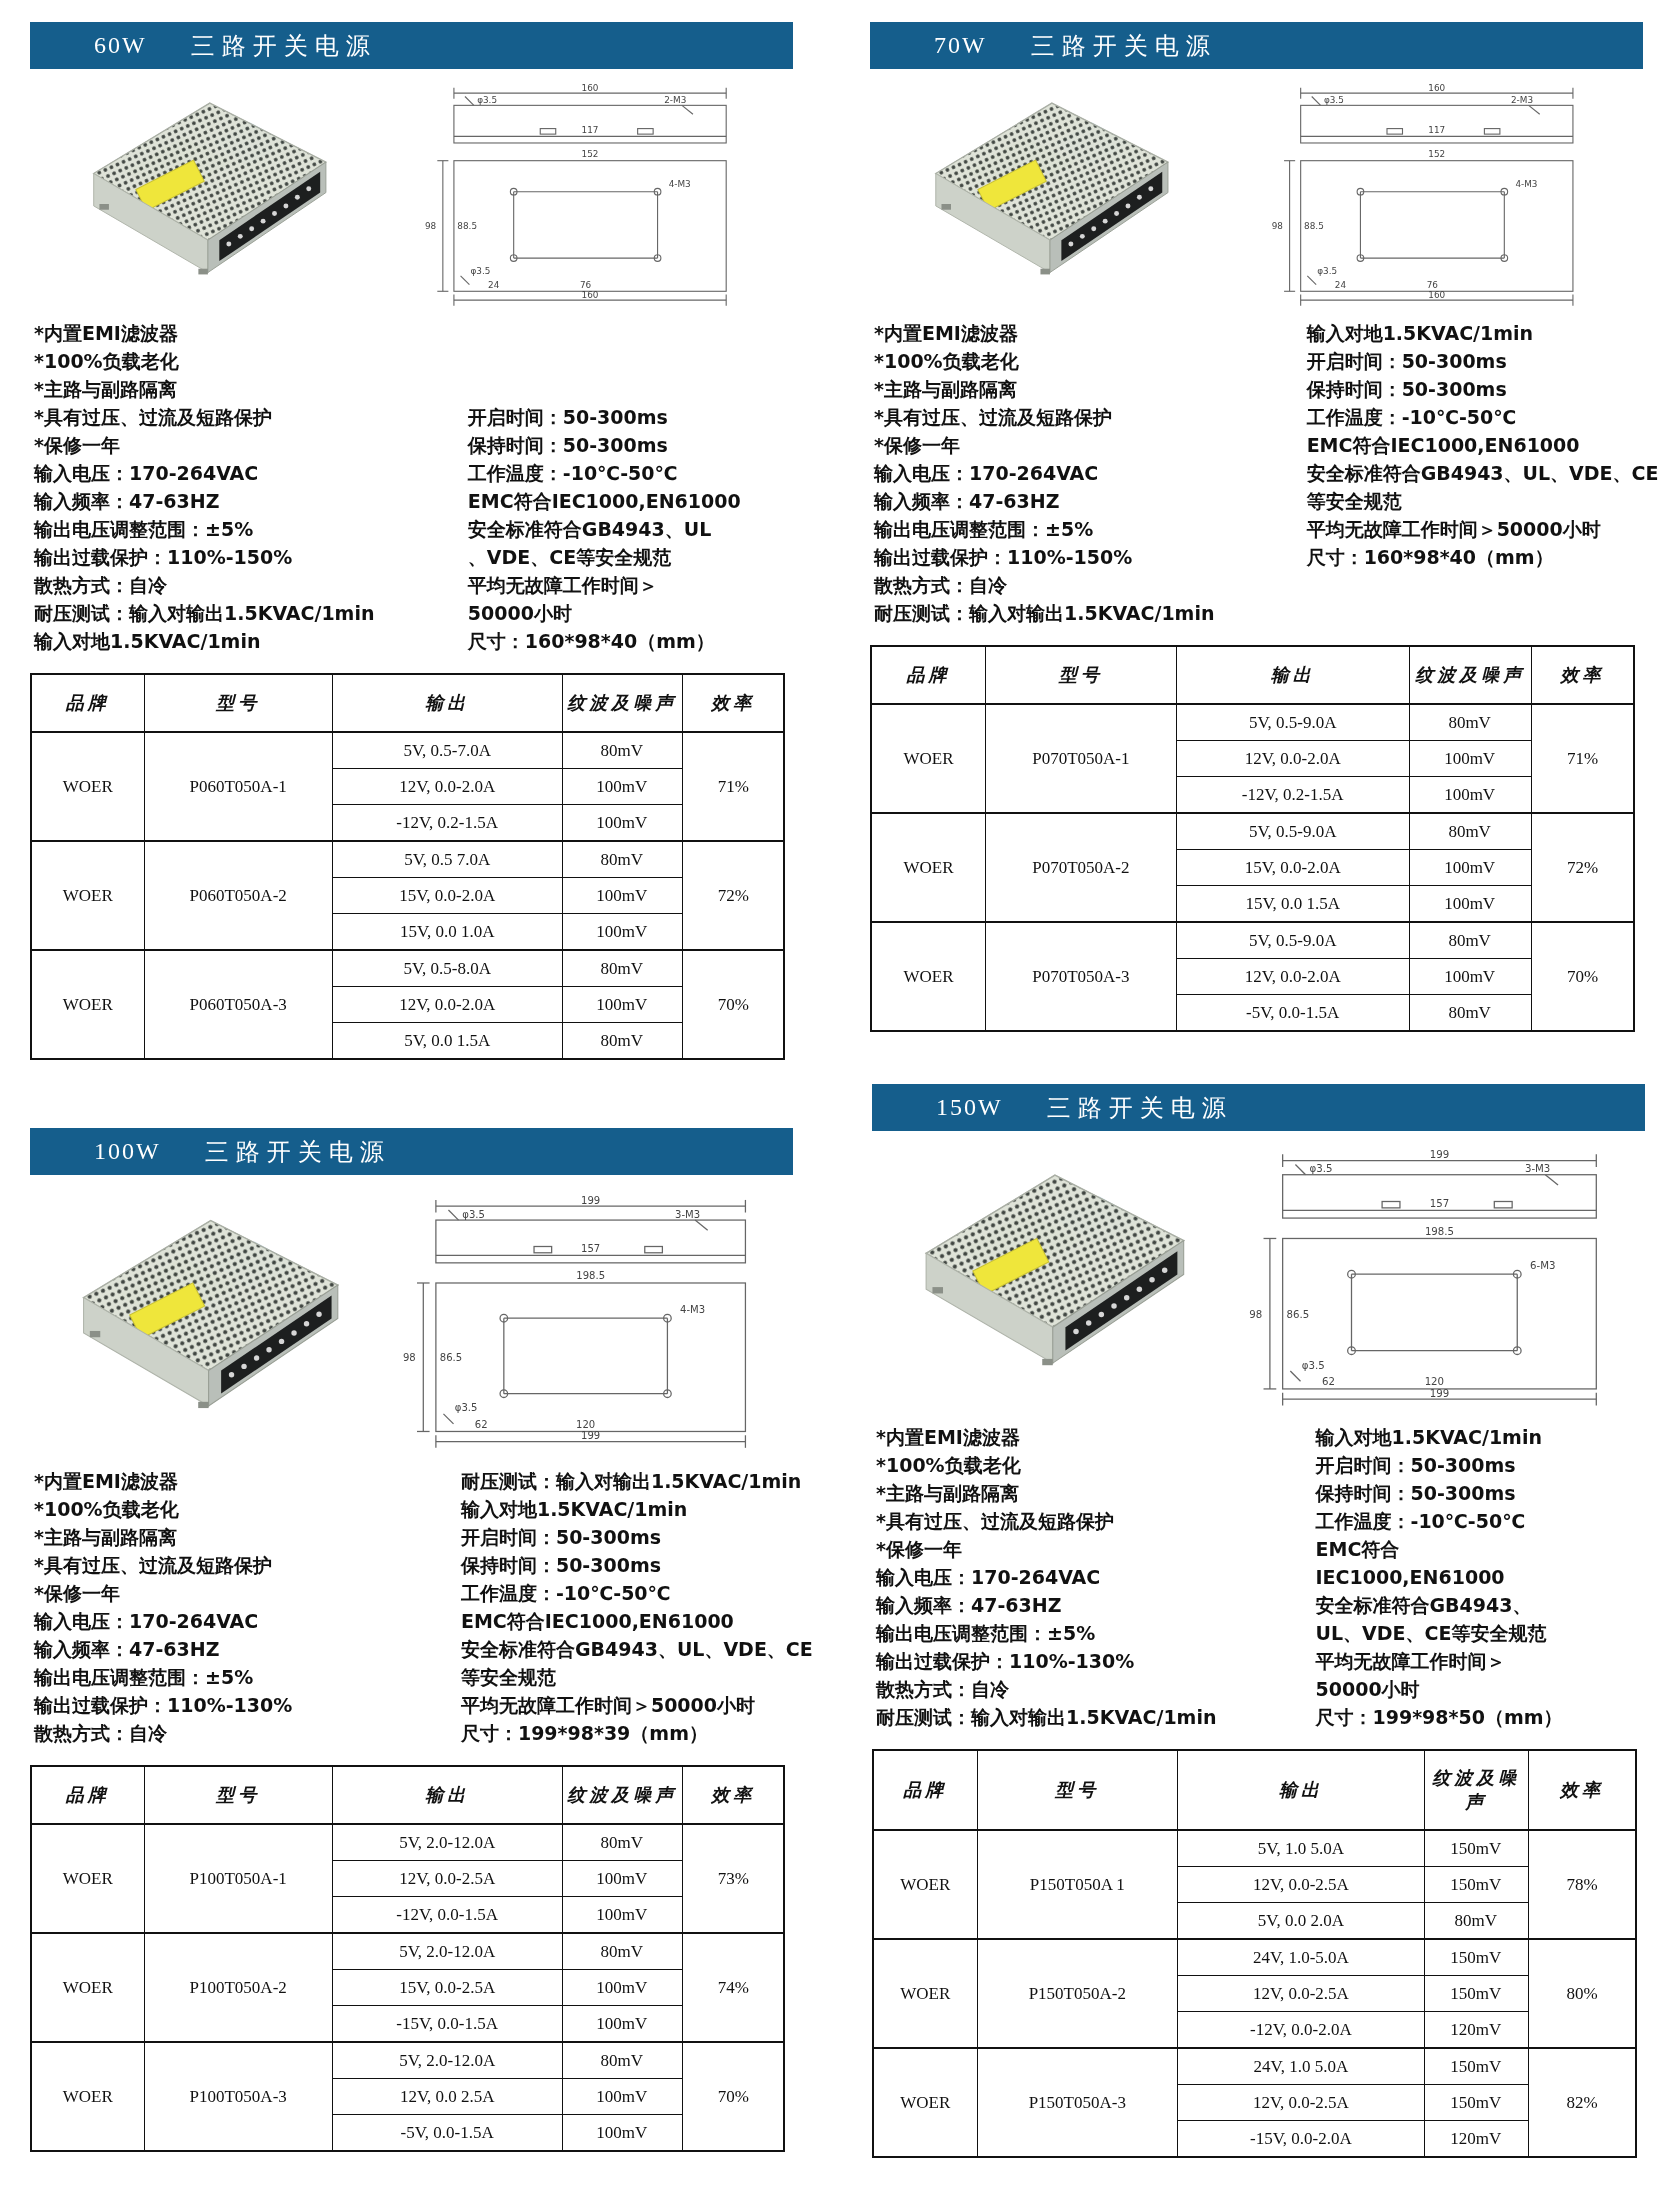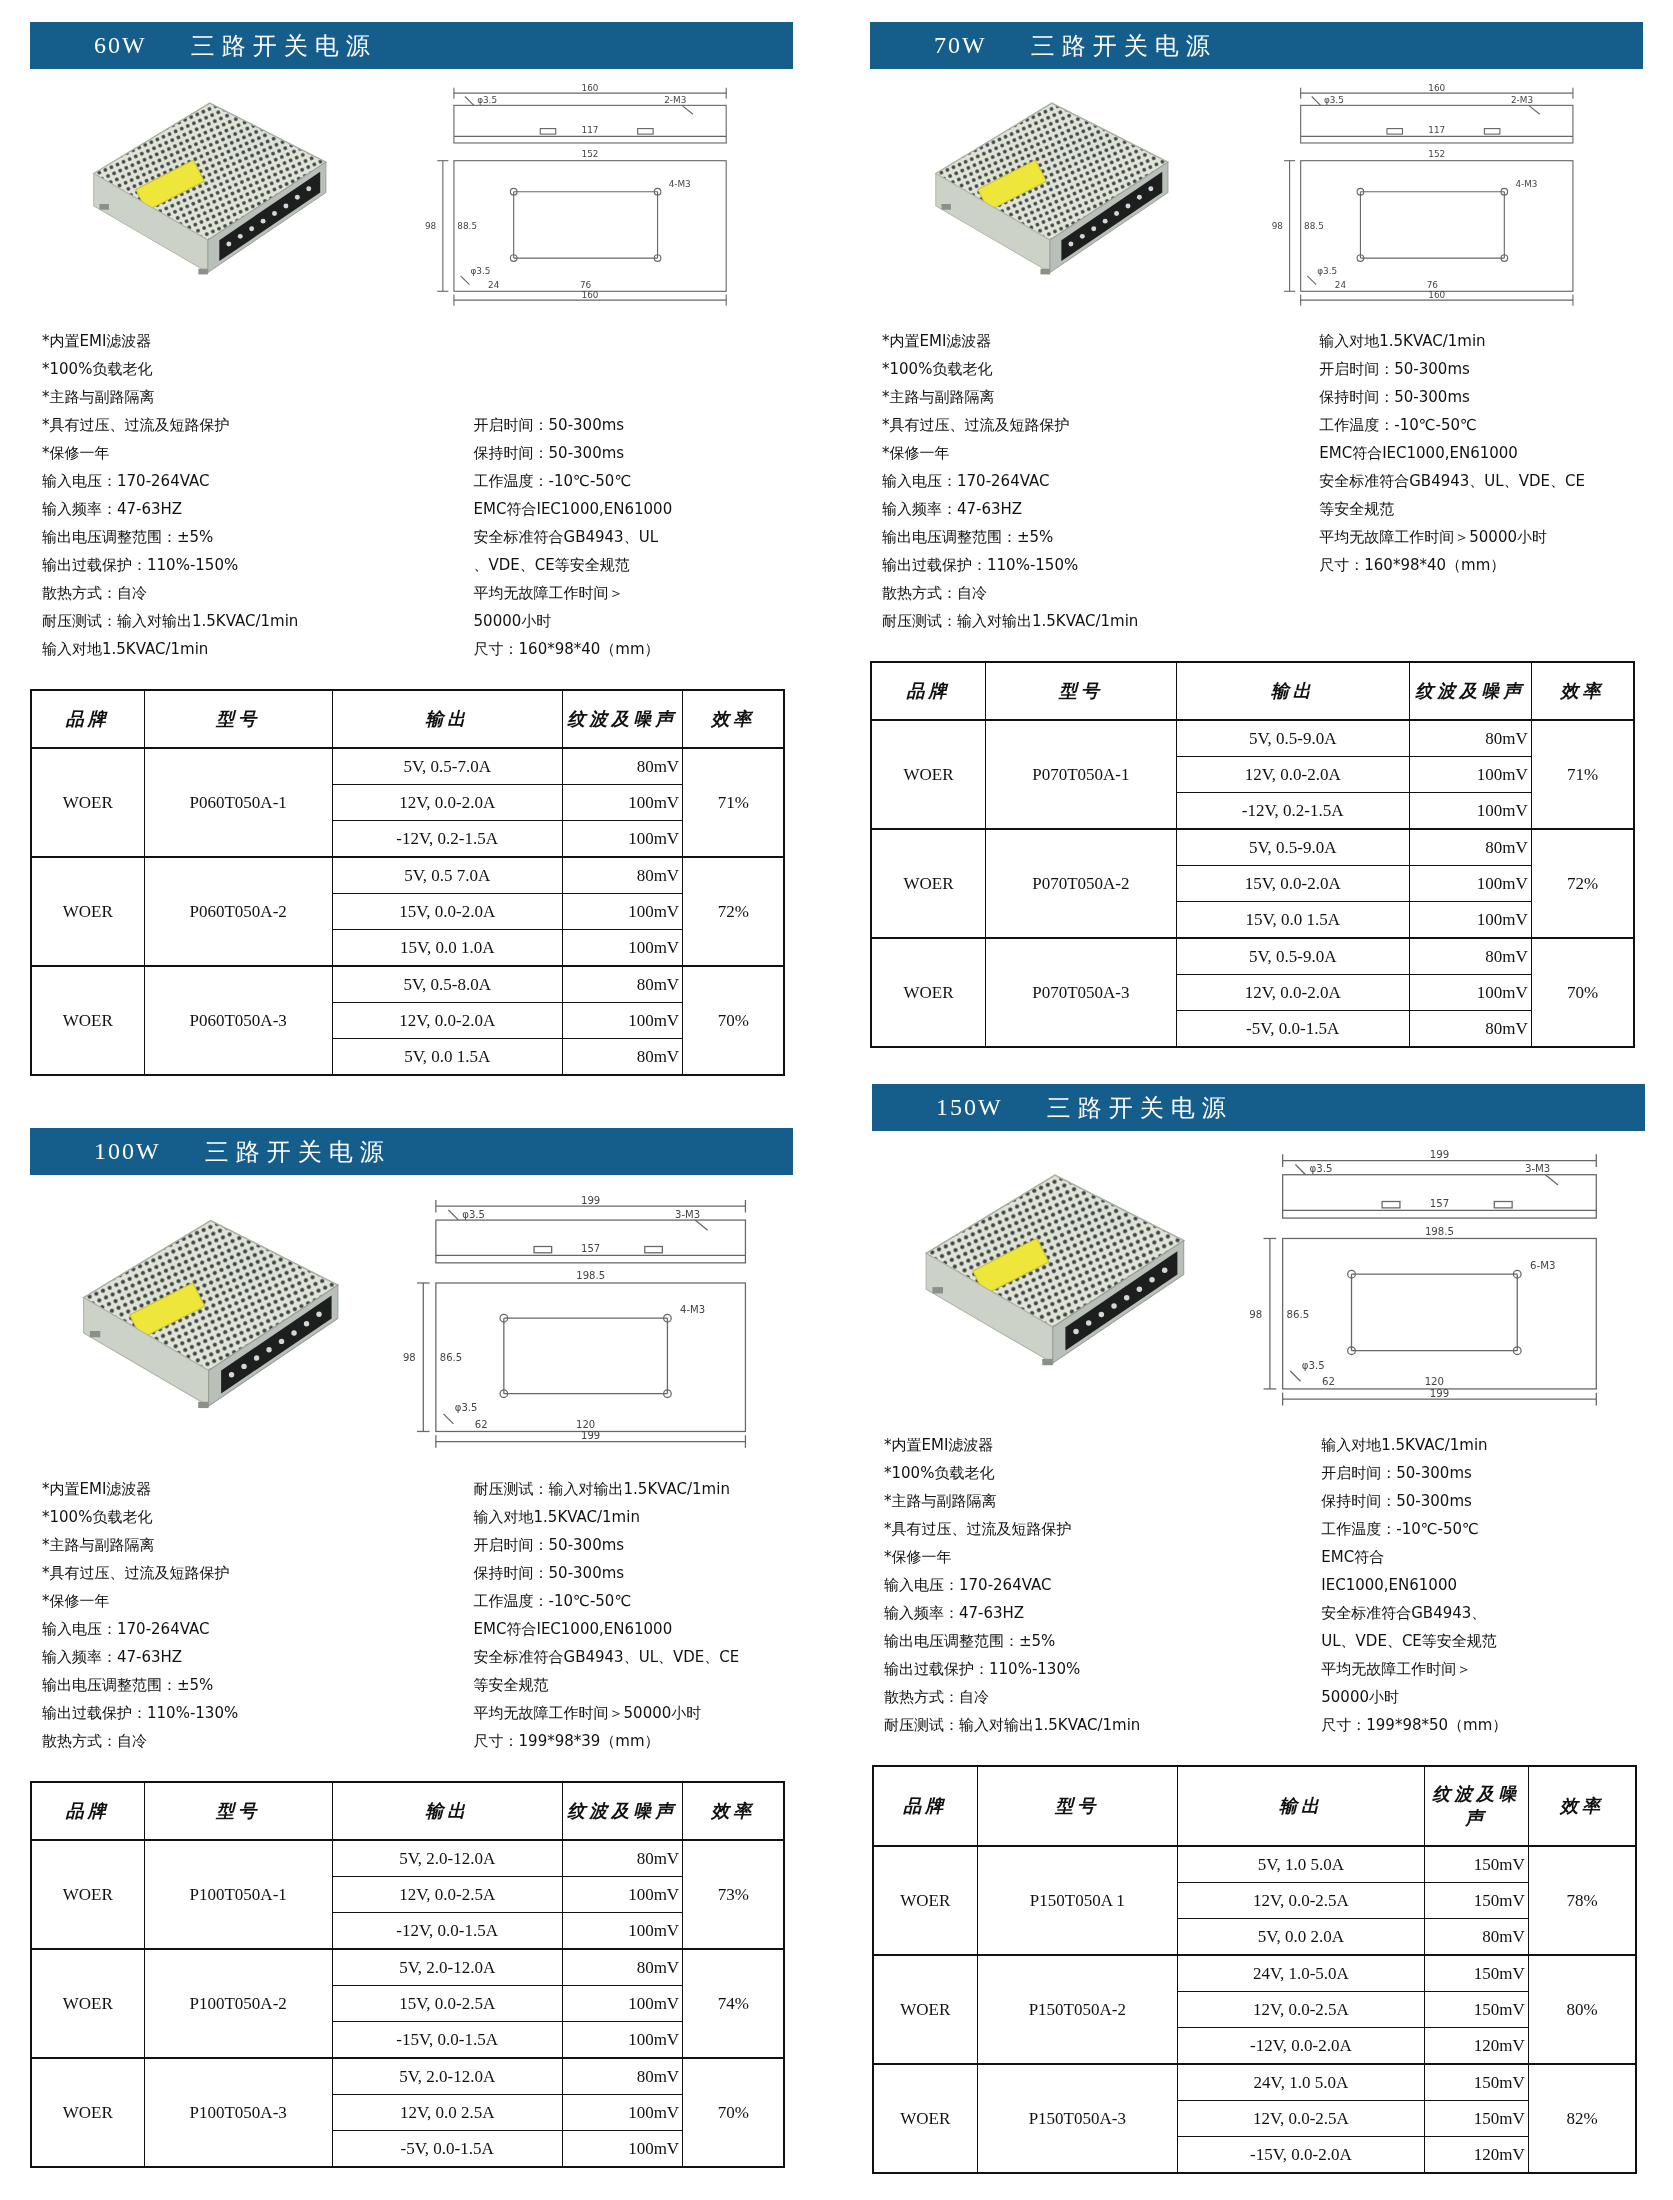--- a/index.html
+++ b/index.html
@@ -19,34 +19,34 @@
   .media{display:flex;align-items:flex-start;margin-top:12px;gap:8px;}
   .photo{width:45%;height:100%;display:flex;align-items:center;justify-content:center;}
   .drawing{width:55%;height:100%;}
   .sec0 .media,.sec1 .media{height:228px;}
   .sec2 .media,.sec3 .media{height:270px;}
   .psu-svg{width:92%;height:96%;}
   .draw-svg{width:100%;height:100%;}
   .draw-svg text{font-size:8px;fill:#444;font-family:"DejaVu Sans",sans-serif;}
 
   .features{display:flex;margin-top:6px;}
-  .fcol{list-style:none;margin:12px;padding:0;font-weight:normal;font-size:15px;line-height:28px;
+  .fcol{list-style:none;margin:4px;padding:0;font-weight:bold;font-size:19px;line-height:28px;
         white-space:nowrap;}
   .fcol.left{width:57%;}
   .fcol.right{width:43%;}
   .sec0 .fcol.right{padding-top:84px;}
 
   table.spec{border-collapse:collapse;width:99%;margin-top:14px;table-layout:fixed;
         font-family:"Liberation Serif","DejaVu Serif",serif;font-size:17px;border:2.5px solid #111;}
   .spec th,.spec td{border:1.6px solid #111;text-align:center;height:35px;padding:0 3px;overflow:hidden;}
   .spec thead th{height:56px;font-family:"DejaVu Sans","Liberation Sans",sans-serif;
         font-weight:600;font-size:18px;letter-spacing:4px;line-height:1.35;font-style:italic;}
   .sec3 .spec thead th{height:78px;}
   .spec tr.gtop td{border-top:2.4px solid #111;}
-  .spec td.ripple-cell{text-align:right;padding-left:2px;}
+  .spec td.ripple-cell{text-align:center;padding-left:2px;}
   .c-brand{width:15%;} .c-model{width:25%;} .c-out{width:30.5%;} .c-ripple{width:16%;} .c-eff{width:13.5%;}
   .sec3 .c-ripple{width:13.5%;} .sec3 .c-eff{width:14%;} .sec3 .c-out{width:32%;} .sec3 .c-model{width:26%;} .sec3 .c-brand{width:13.5%;}
 </style>
 </head>
 <body>
 
 <div class="page">
 
   <svg width="0" height="0" style="position:absolute" aria-hidden="true">
     <defs>

